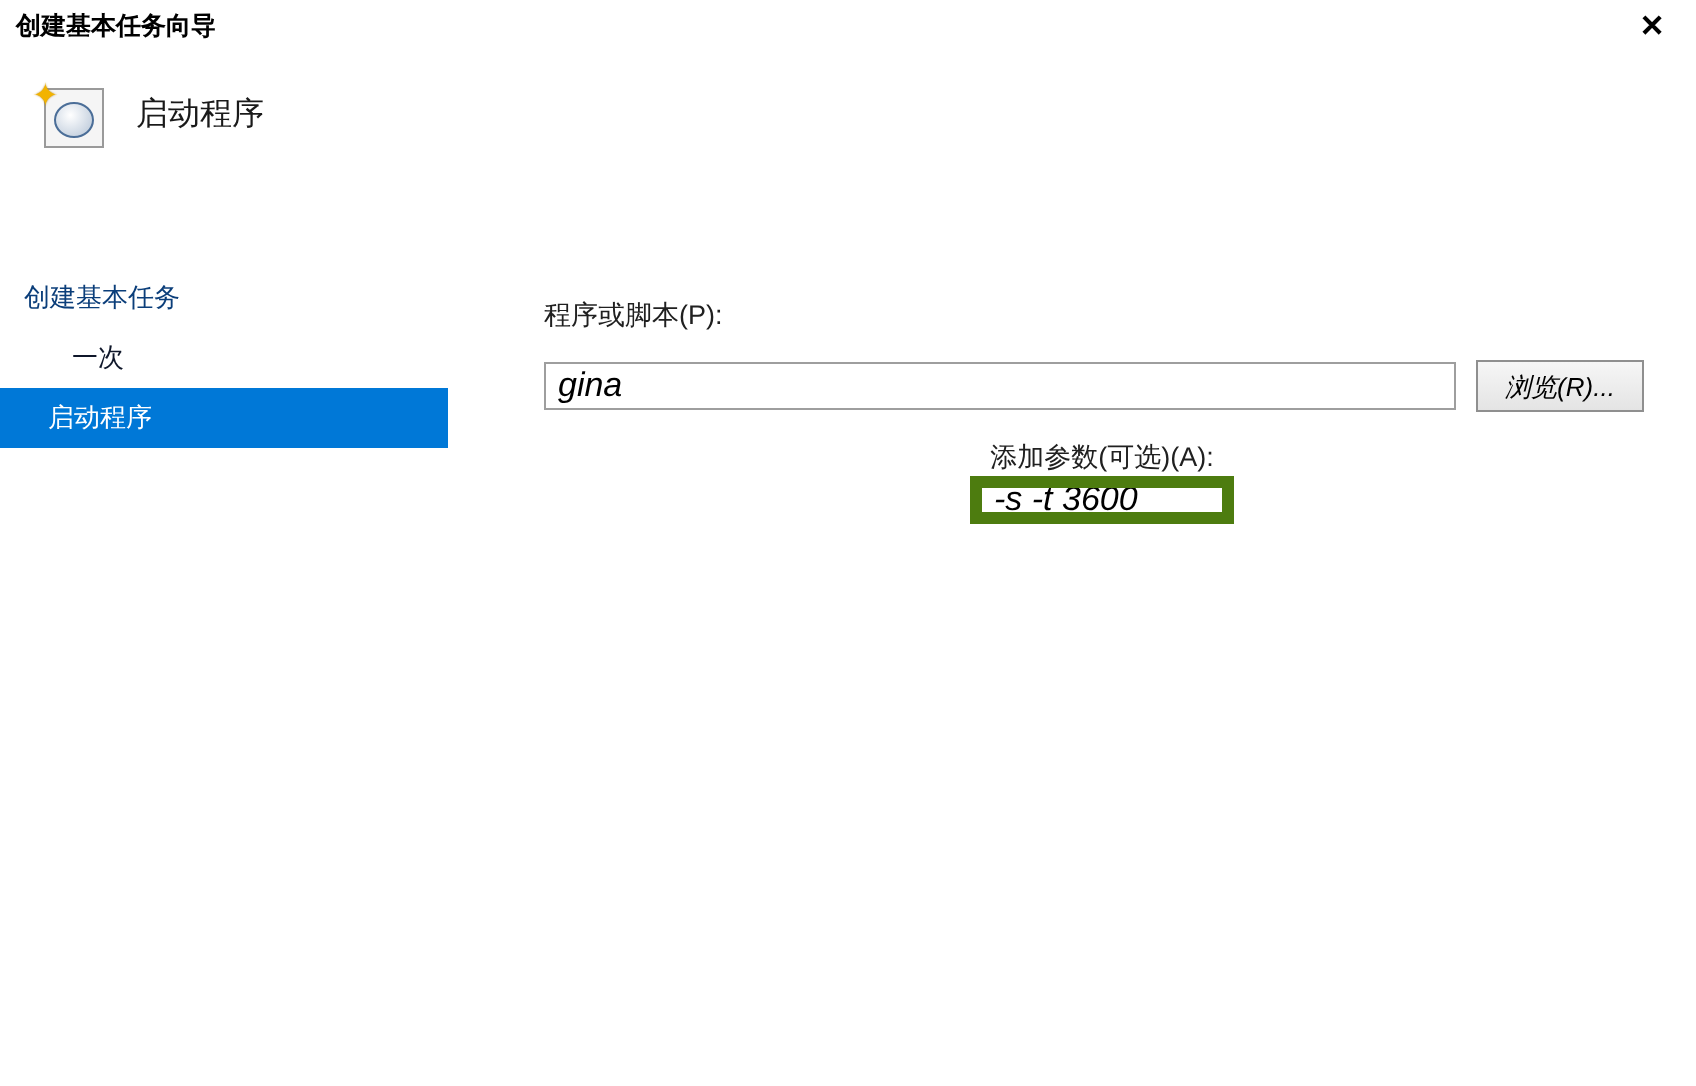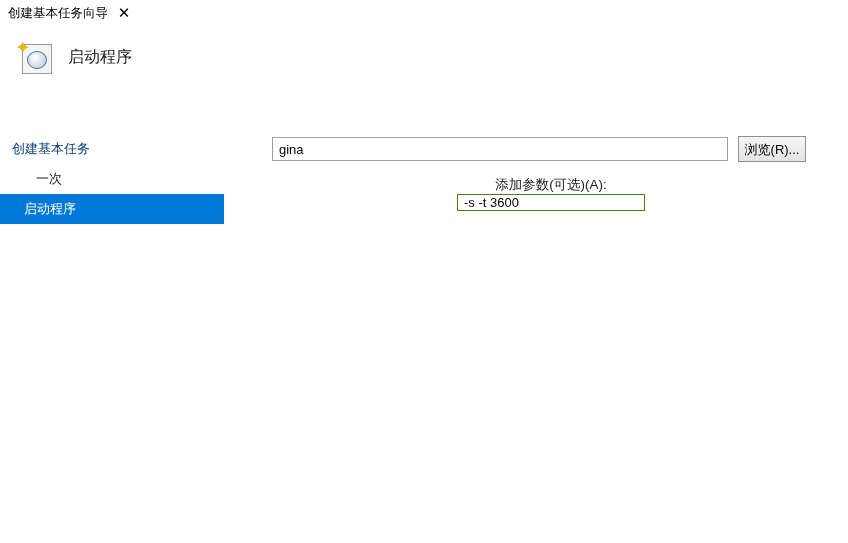--- a/index.html
+++ b/index.html
@@ -8,24 +8,25 @@
     width: 848px; height: 543px;
     font-family: "Microsoft YaHei", "Segoe UI", Tahoma, sans-serif;
     font-size: 13px;
     background: #ffffff;
     color: #000;
     overflow: hidden;
   }
   .titlebar {
     display: flex;
     align-items: center;
-    justify-content: flex-start;
+    justify-content: space-between;
     height: 26px;
     padding: 0 6px 0 8px;
     font-size: 12.5px;
+    font-weight: bold;
   }
   .close-icon {
     width: 32px; height: 22px;
     display: flex; align-items: center; justify-content: center;
     font-size: 15px;
     cursor: default;
   }
   .header {
     display: flex;
     align-items: center;
@@ -109,52 +110,54 @@
     display: flex;
     align-items: center;
     gap: 10px;
     margin-top: 2px;
     margin-bottom: 14px;
   }
   input.text {
     height: 24px;
     border: 1px solid #9e9e9e;
     padding: 0 6px;
-    font-size: 13px;
+    font-size: 17px;
     font-family: inherit;
     outline: none;
     background: #fff;
+    font-style: italic;
   }
   input.program-input {
     width: 456px;
   }
   button.browse {
-    width: 68px;
+    width: 84px;
     height: 26px;
     background: linear-gradient(#f6f6f6,#e4e4e4);
     border: 1px solid #8f8f8f;
     font-size: 13px;
     font-family: inherit;
     cursor: default;
     padding: 0;
     line-height: 1;
+    font-style: italic;
   }
   .arg-row {
     display: flex;
     align-items: center;
     justify-content: space-between;
     margin-bottom: 10px;
     height: 26px;
     padding-right: 10px;
     flex-direction: column;
   }
   .arg-row .lbl { min-width: auto; }
   input.arg-input {
-    width: 188px;
-    border: 1px solid #4d7c0f;
+    width: 132px;
+    border: 6px solid #4d7c0f;
   }
   input.startin-input {
     width: 164px;
     border: 1px solid #b0b0b0;
   }
 </style>
 </head>
 <body>
 
 <div class="titlebar">
@@ -172,20 +175,23 @@
 </div>
 
 <div class="body">
   <div class="sidebar">
     <div class="step">创建基本任务</div>
     <div class="step substep">一次</div>
     <div class="step substep selected">启动程序</div>
   </div>
 
   <div class="content">
+    <div class="form-row topgap">
+      <span class="lbl">程序或脚本(P):</span>
+    </div>
     <div class="program-row">
       <input type="text" class="text program-input" value="gina" style="">
       <button class="browse">浏览(R)...</button>
     </div>
 
     <div class="arg-row">
       <span class="lbl">添加参数(可选)(A):</span>
       <input type="text" class="text arg-input" value="-s -t 3600" style="">
     </div>
 

